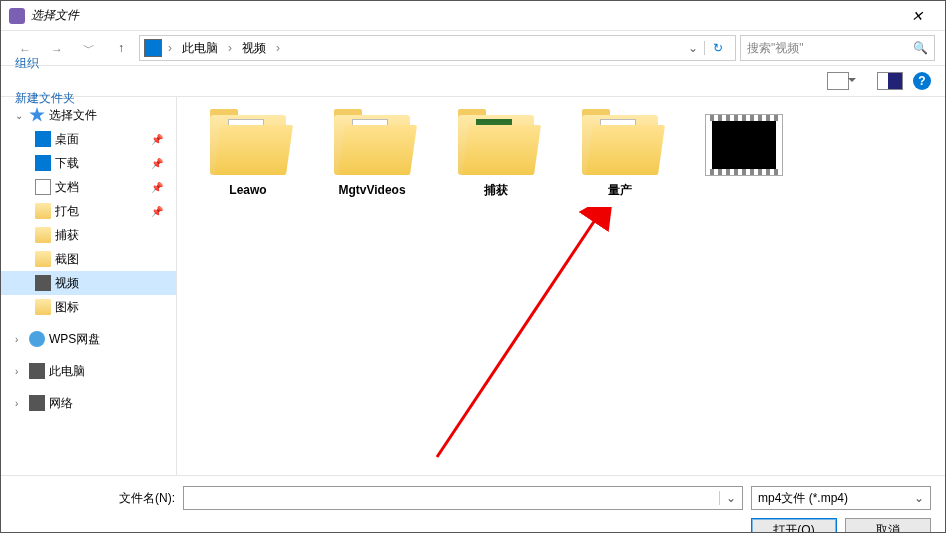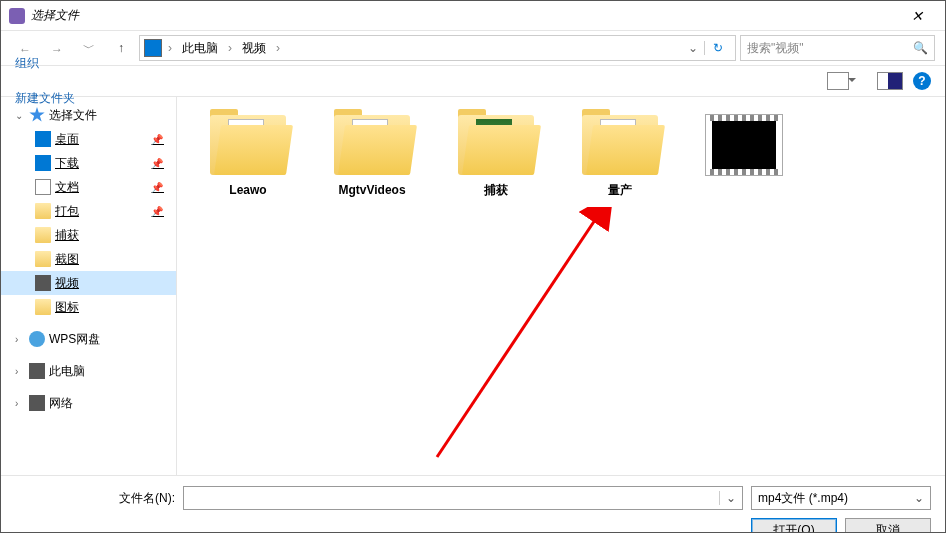--- a/index.html
+++ b/index.html
@@ -32,21 +32,21 @@
 .toolbar .right { margin-left: auto; display: flex; gap: 10px; align-items: center; }
 .toolbar .viewbtn { width: 22px; height: 18px; border: 1px solid #888; position: relative; }
 .toolbar .viewbtn::after { content: ""; position: absolute; right: -8px; top: 5px; border: 4px solid transparent; border-top-color: #666; }
 .toolbar .viewbtn2 { width: 26px; height: 18px; border: 1px solid #888; background: linear-gradient(90deg,#fff 40%,#227 40%); }
 .toolbar .help { width: 18px; height: 18px; border-radius: 50%; background: #0078d4; color: #fff; display: flex; align-items: center; justify-content: center; font-weight: bold; }
 
 
 .main { display: flex; height: 378px; }
 .sidebar { width: 176px; border-right: 1px solid #e5e5e5; padding: 6px 0; overflow: hidden; }
 .treeitem { display: flex; align-items: center; height: 24px; padding-left: 14px; gap: 4px; }
-.treeitem.sub { padding-left: 34px; text-decoration: underline; }
+.treeitem.sub { padding-left: 34px; }
 .treeitem.selected { background: #cde8ff; }
 .treeitem .exp { width: 10px; color: #666; font-size: 10px; }
 .treeitem .ticon { width: 16px; height: 16px; }
 .treeitem .pin { margin-left: auto; margin-right: 12px; color: #777; font-size: 10px; }
 .ic-star { background: radial-gradient(circle,#ffd54a 40%,transparent 42%),#3a8ee6; clip-path: polygon(50% 0,61% 35%,98% 35%,68% 57%,79% 91%,50% 70%,21% 91%,32% 57%,2% 35%,39% 35%); background:#3a8ee6; }
 .ic-folder { background: linear-gradient(#ffe9a8,#f3cc63); border-radius: 1px; }
 .ic-desktop { background: #0078d4; }
 .ic-download { background: #0078d4; }
 .ic-doc { background: #fff; border: 1px solid #888; }
 .ic-pic { background: #0078d4; }

